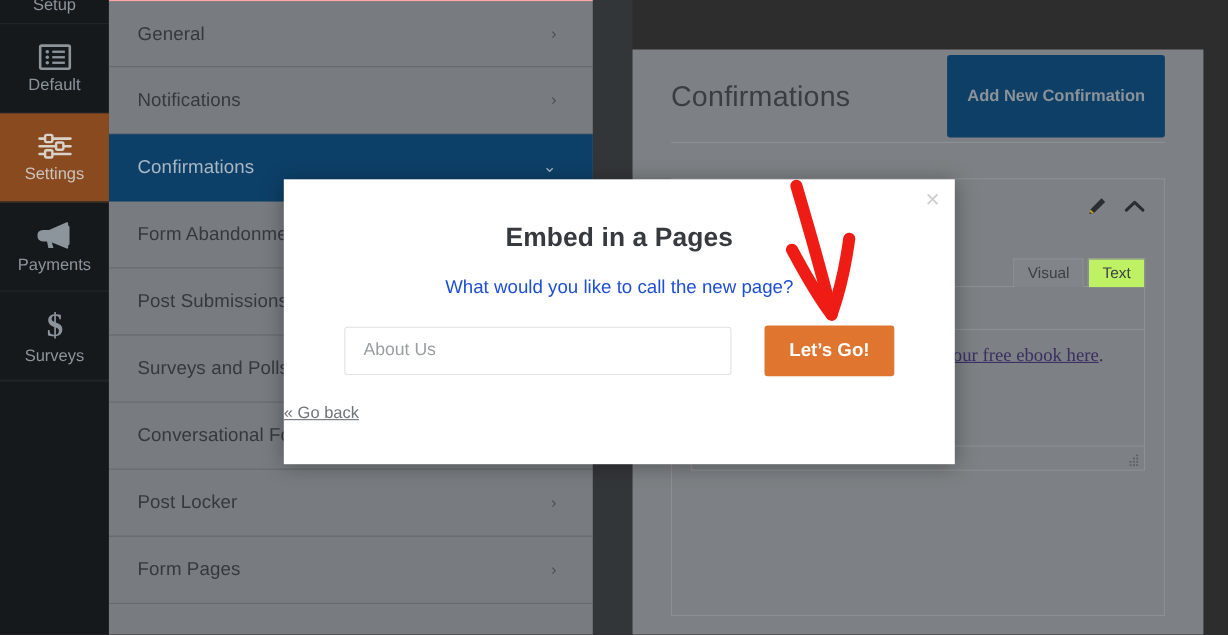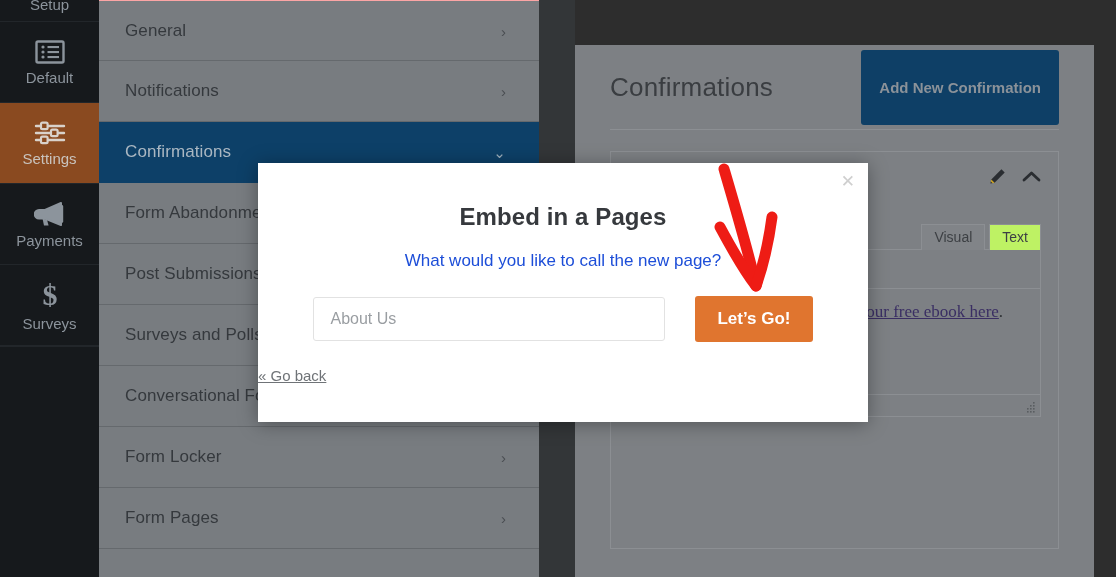--- a/index.html
+++ b/index.html
@@ -106,21 +106,21 @@
     background: #0e3f66;
     color: #8b9299;
     font-size: 15px; font-weight: bold;
     padding: 29px 18px;
     border: none; border-radius: 3px;
     cursor: pointer;
     white-space: nowrap;
   }
 
   #confirmation-card {
-    margin-top: 21px;
+    margin-top: 32px;
     border: 1px solid #8c8f93;
     background: #7d8084;
     height: 398px;
     position: relative;
   }
   #card-header {
     height: 49px;
     display: flex; align-items: center; justify-content: space-between;
     padding: 0 17px;
   }
@@ -349,21 +349,21 @@
       <span>Surveys and Polls</span>
       <span class="caret">›</span>
     </div>
 
     <div class="menu-item">
       <span>Conversational Forms</span>
       <span class="caret">›</span>
     </div>
 
     <div class="menu-item">
-      <span>Form Locker</span>
+      <span>Post Locker</span>
       <span class="caret">›</span>
     </div>
 
     <div class="menu-item">
       <span>Form Pages</span>
       <span class="caret">›</span>
     </div>
 
     <div class="menu-item partial"></div>
   </div>

